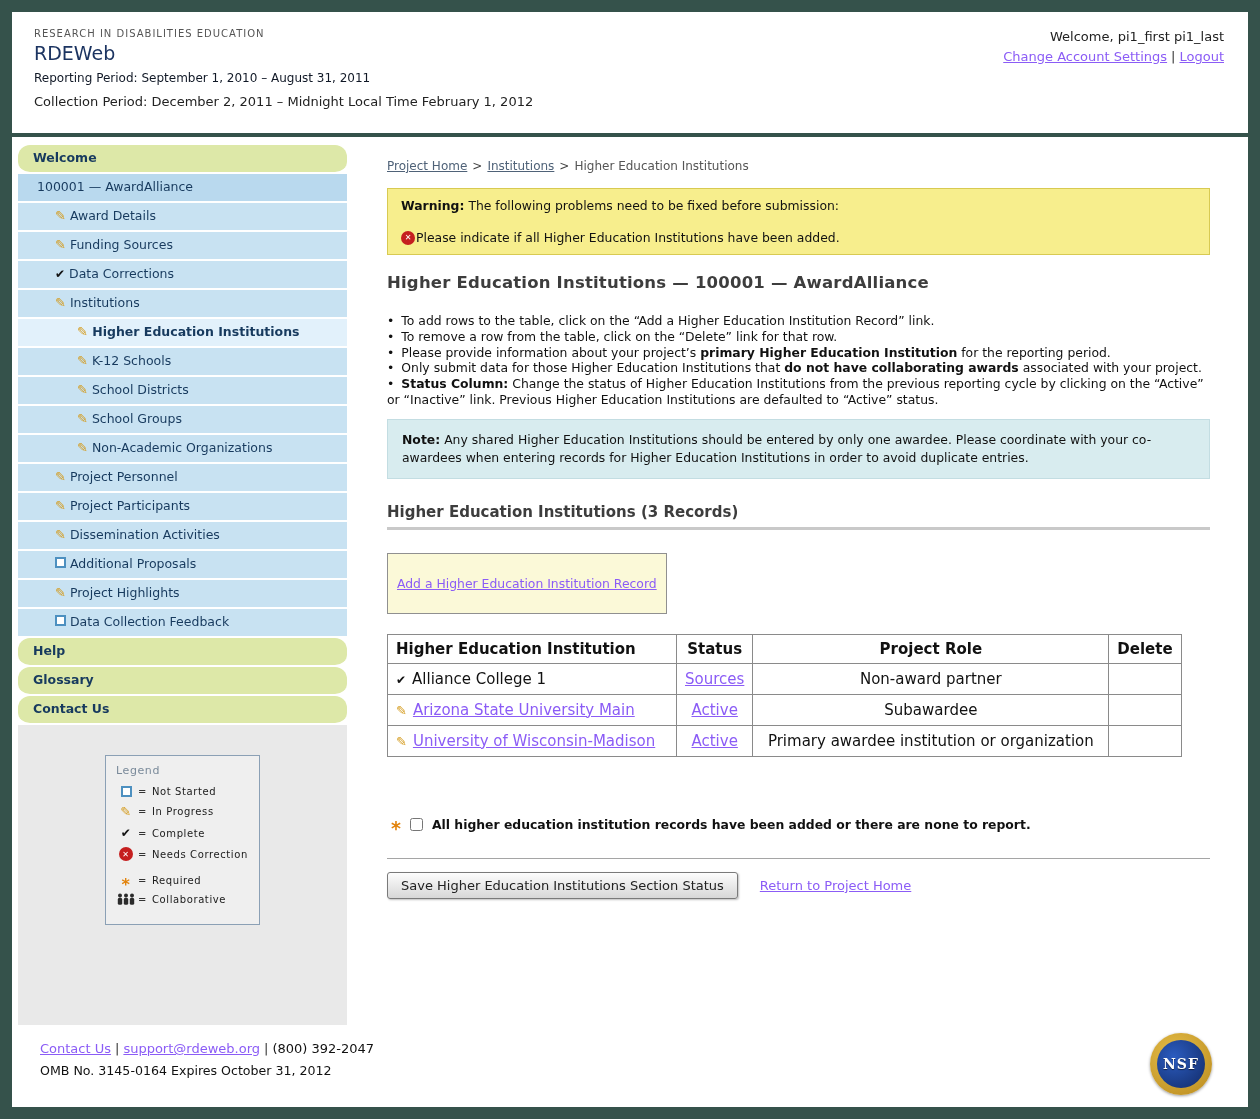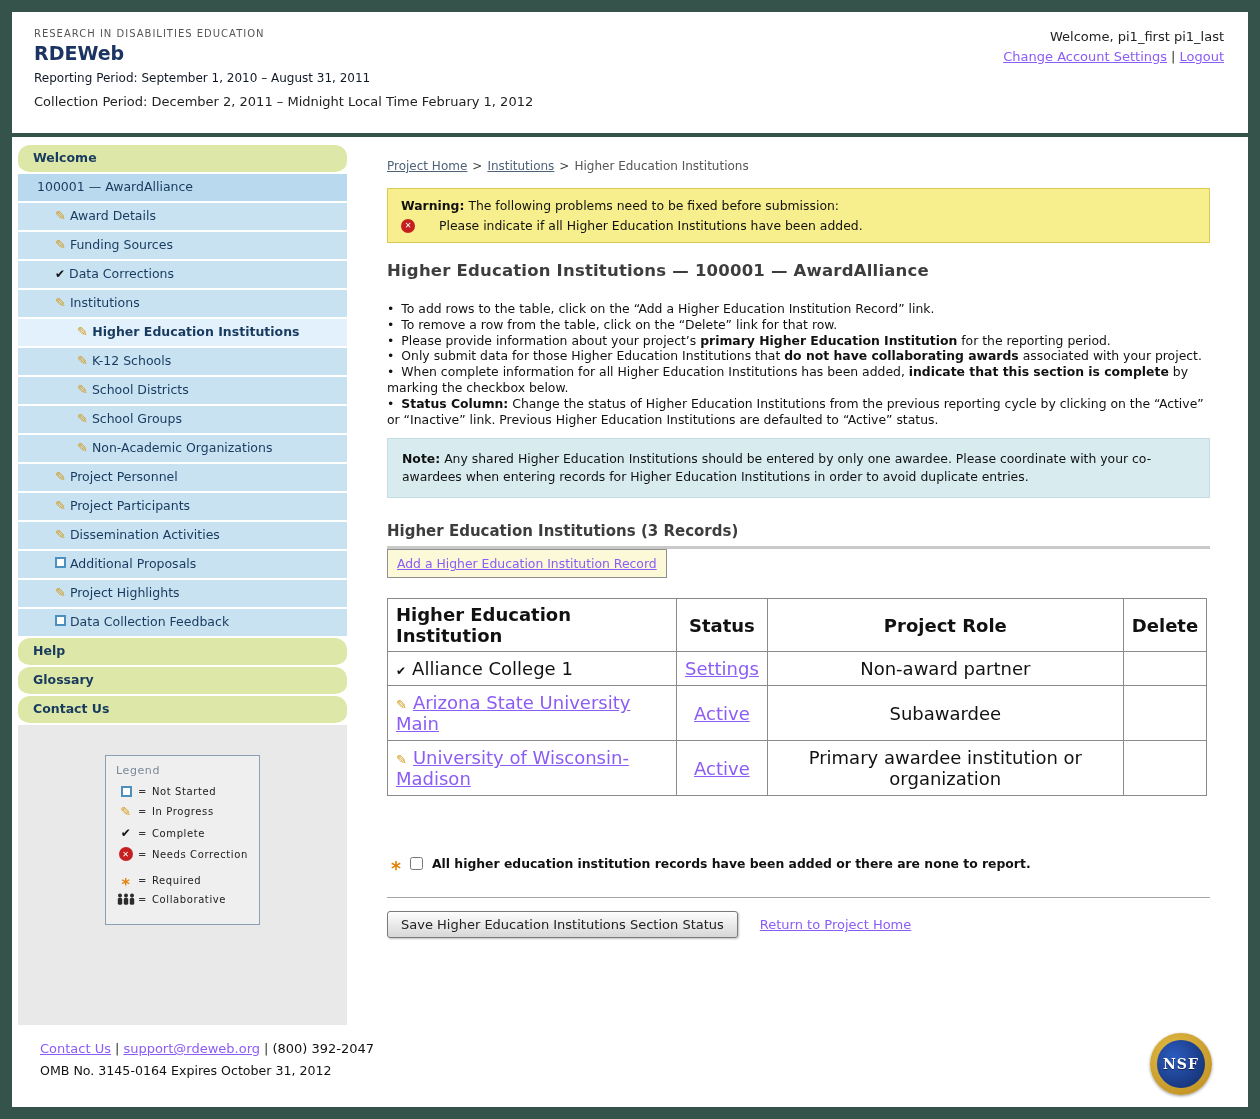--- a/index.html
+++ b/index.html
@@ -8,21 +8,21 @@
     background: #35524b;
     font-family: "DejaVu Sans", "Liberation Sans", sans-serif;
     color: #111;
   }
   .frame { width: 1260px; height: 1119px; background: #35524b; padding: 12px; margin: 0 auto; }
   .page { background: #fff; width: 100%; height: 100%; display: flex; flex-direction: column; overflow: hidden; }
 
   
   .header { position: relative; height: 121px; padding: 16px 22px 0 22px; flex: 0 0 auto; }
   .supertitle { font-size: 10px; letter-spacing: 1px; color: #555; margin-bottom: 3px; }
-  .app-title { font-size: 19px; font-weight: bold; color: #1c3461; margin-bottom: 7px; }
+  .app-title { font-size: 19px; font-weight: normal; color: #1c3461; margin-bottom: 7px; }
   .reporting { font-size: 12px; color: #101826; margin-bottom: 9px; }
   .collection { font-size: 13px; color: #222; }
   .header-right { position: absolute; top: 17px; right: 24px; text-align: right; font-size: 13px; color: #222; }
   .account-links { margin-top: 5px; }
   a.link { color: #8b5cf6; text-decoration: underline; cursor: pointer; }
   .sep { color: #333; margin: 0 4px; }
 
   .header-divider { height: 4px; background: #35524b; flex: 0 0 auto; }
 
   
@@ -59,36 +59,36 @@
   .legend-ic .icn-star { font-size: 16px; top: 4px; }
 
   
   .main { flex: 1; padding: 14px 38px 0 40px; font-size: 12.4px; color: #111; min-width: 0; }
   .breadcrumb { font-size: 12px; margin-bottom: 15px; }
   .breadcrumb a { color: #4f6278; text-decoration: underline; cursor: pointer; }
   .bsep { color: #444; margin: 0 5px; }
   .bcur { color: #555; }
 
   .warning-box { background: #f7ee8d; border: 1px solid #d8ca52; padding: 9px 13px; margin-bottom: 18px; }
-  .warn-line { margin-top: 5px; display: flex; align-items: center; gap: 24px; text-align: right; }
+  .warn-line { margin-top: 17px; display: flex; align-items: center; gap: 1px; text-align: right; }
 
   .page-title { font-size: 16.5px; font-weight: bold; color: #3d3d3d; letter-spacing: 0.2px; margin-bottom: 21px; }
 
   .instructions { margin-bottom: 11px; }
   .bullet { line-height: 15.8px; }
   .bullet::before { content: "\2022"; margin-right: 7px; }
 
   .note-box { background: #d8ecef; border: 1px solid #c3dde2; padding: 11px 14px; line-height: 1.45; }
 
   .records-heading { margin-top: 24px; font-size: 15px; font-weight: bold; color: #3d3d3d; }
   .section-rule { height: 3px; background: #c9c9c9; margin-top: 6px; }
-  .add-record-box { display: inline-block; margin-top: 0; border: 1px solid #909090; background: #fbf9d8; padding: 6px 9px; }
+  .add-record-box { display: inline-block; margin-top: 23px; border: 1px solid #909090; background: #fbf9d8; padding: 22px 9px; }
 
   table.records { margin-top: 20px; border-collapse: collapse; background: #fff; }
-  table.records th, table.records td { border: 1px solid #8a8a8a; font-size: 18px; }
+  table.records th, table.records td { border: 1px solid #8a8a8a; font-size: 15px; }
   table.records th { font-weight: bold; padding: 5px 8px; }
   table.records td { padding: 6px 8px; }
   .col-name { width: 289px; text-align: left; }
   .col-status { width: 68px; text-align: center; }
   .col-role { width: 356px; text-align: center; }
   .col-delete { width: 67px; text-align: center; }
   .name-cell .icn { margin-right: 6px; }
 
   .completion-row { margin-top: 60px; display: flex; align-items: center; gap: 9px; margin-left: 4px; }
   .completion-row input[type="checkbox"] { width: 13px; height: 13px; cursor: pointer; }
@@ -236,21 +236,20 @@
           </div>
         </div>
 
         <h1 class="page-title">Higher Education Institutions — 100001 — AwardAlliance</h1>
 
         <div class="instructions">
           <div class="bullet"><span>To add rows to the table, click on the “Add a Higher Education Institution Record” link.</span><strong></strong><span></span></div>
           <div class="bullet"><span>To remove a row from the table, click on the “Delete” link for that row.</span><strong></strong><span></span></div>
           <div class="bullet"><span>Please provide information about your project’s </span><strong>primary Higher Education Institution</strong><span> for the reporting period.</span></div>
           <div class="bullet"><span>Only submit data for those Higher Education Institutions that </span><strong>do not have collaborating awards</strong><span> associated with your project.</span></div>
-          <div class="bullet"><span>When complete information for all Higher Education Institutions has been added, </span><strong>indicate that this section is complete</strong><span> by marking the checkbox below.</span></div>
           <div class="bullet"><span></span><strong>Status Column:</strong><span> Change the status of Higher Education Institutions from the previous reporting cycle by clicking on the “Active” or “Inactive” link. Previous Higher Education Institutions are defaulted to “Active” status.</span></div>
         </div>
 
         <div class="note-box">
           <strong>Note:</strong> <span>Any shared Higher Education Institutions should be entered by only one awardee. Please coordinate with your co-awardees when entering records for Higher Education Institutions in order to avoid duplicate entries.</span>
         </div>
 
         <h2 class="records-heading">Higher Education Institutions (3 Records)</h2>
         <div class="section-rule"></div>
 
@@ -263,21 +262,21 @@
             <tr>
               <th class="col-name">Higher Education Institution</th>
               <th class="col-status">Status</th>
               <th class="col-role">Project Role</th>
               <th class="col-delete">Delete</th>
             </tr>
           </thead>
           <tbody>
             <tr>
               <td class="col-name name-cell"><span class="icn icn-check"></span><span>Alliance College 1</span></td>
-              <td class="col-status"><a class="link">Settings</a></td>
+              <td class="col-status"><a class="link">Sources</a></td>
               <td class="col-role">Non-award partner</td>
               <td class="col-delete"></td>
             </tr>
             <tr>
               <td class="col-name name-cell"><span class="icn icn-pencil"></span><a class="link">Arizona State University Main</a></td>
               <td class="col-status"><a class="link">Active</a></td>
               <td class="col-role">Subawardee</td>
               <td class="col-delete"></td>
             </tr>
             <tr>

